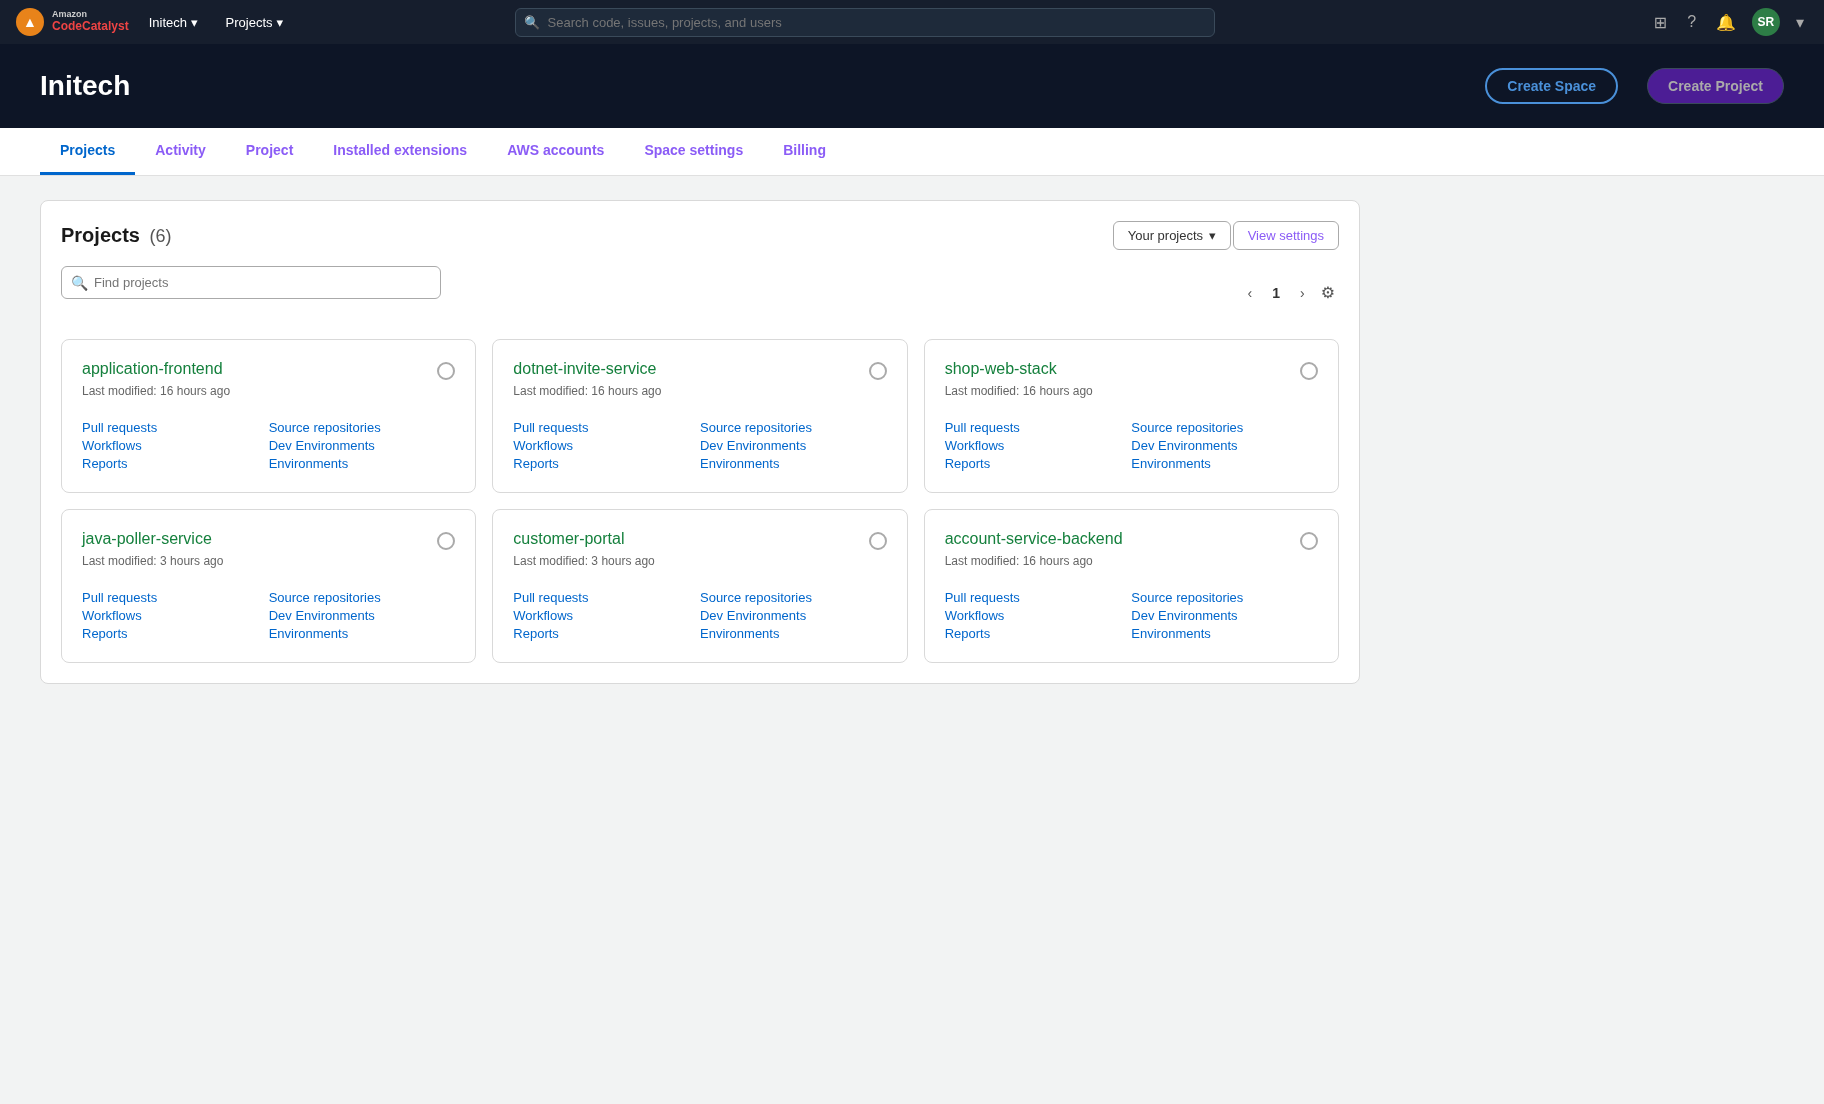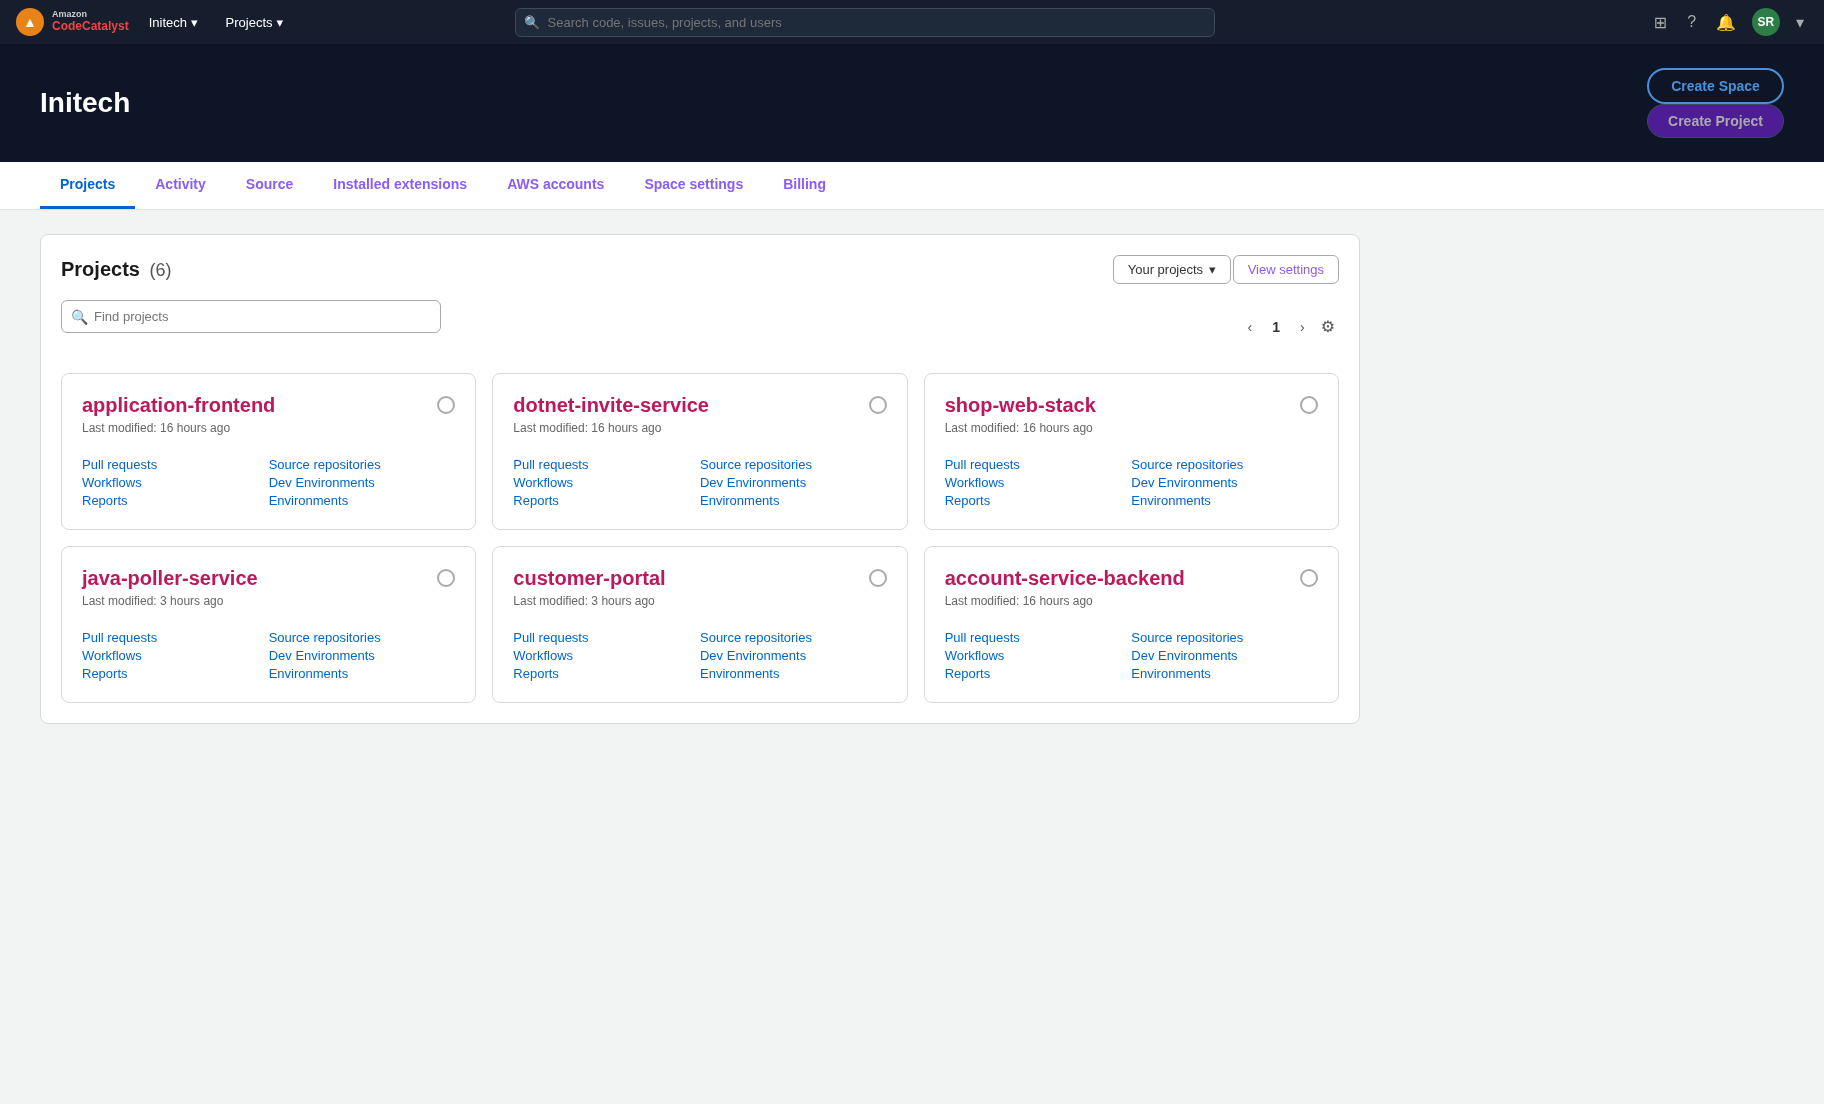--- a/index.html
+++ b/index.html
@@ -115,22 +115,21 @@
       align-items: center;
       justify-content: space-between;
     }
     .space-title {
       color: white;
       font-size: 28px;
       font-weight: 700;
     }
     .space-header-actions {
       display: flex;
-      gap: 0;
-      flex-direction: column;
+      gap: 29px;
     }
     .btn-outline {
       background: transparent;
       border: 2px solid #4a90d9;
       color: #4a90d9;
       padding: 8px 20px;
       border-radius: 20px;
       font-size: 14px;
       font-weight: 600;
       cursor: pointer;
@@ -291,23 +290,23 @@
       cursor: pointer;
       transition: box-shadow 0.15s;
     }
     .project-card-header {
       display: flex;
       align-items: flex-start;
       justify-content: space-between;
       margin-bottom: 4px;
     }
     .project-name {
-      font-size: 20px;
-      font-weight: 700;
-      color: #be185d;
+      font-size: 16px;
+      font-weight: 400;
+      color: #15803d;
       text-decoration: none;
     }
     .project-radio {
       width: 18px;
       height: 18px;
       border: 2px solid #aaa;
       border-radius: 50%;
       flex-shrink: 0;
       margin-top: 2px;
     }
@@ -374,21 +373,21 @@
   <h1 class="space-title">Initech</h1>
   <div class="space-header-actions">
     <button class="btn-outline">Create Space</button>
     <button class="btn-dark">Create Project</button>
   </div>
 </div>
 
 <div class="tab-nav">
   <div class="tab-item active">Projects</div>
   <div class="tab-item">Activity</div>
-  <div class="tab-item">Source</div>
+  <div class="tab-item">Project</div>
   <div class="tab-item">Installed extensions</div>
   <div class="tab-item">AWS accounts</div>
   <div class="tab-item">Space settings</div>
   <div class="tab-item">Billing</div>
 </div>
 
 <div class="main-content">
   <div class="projects-panel">
 
     <div class="projects-header">

